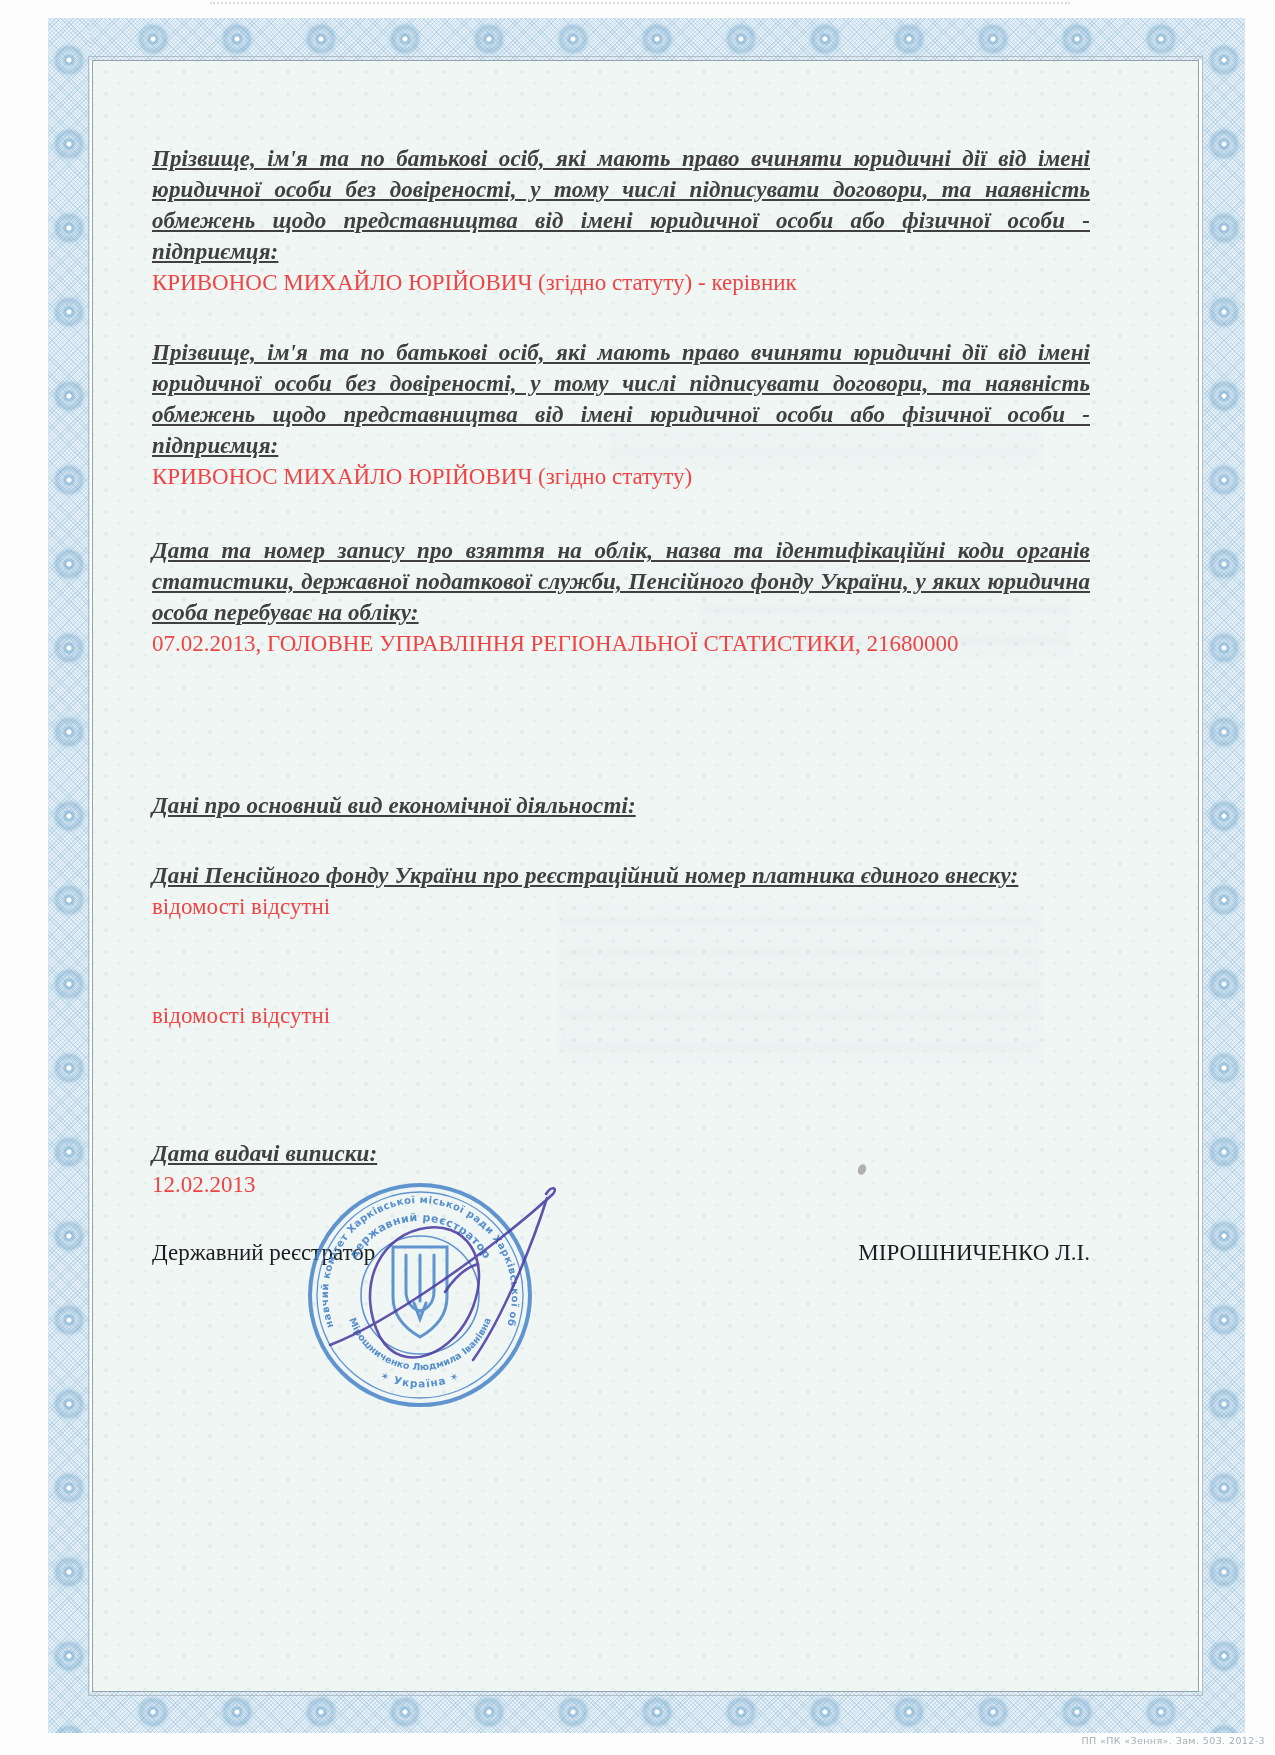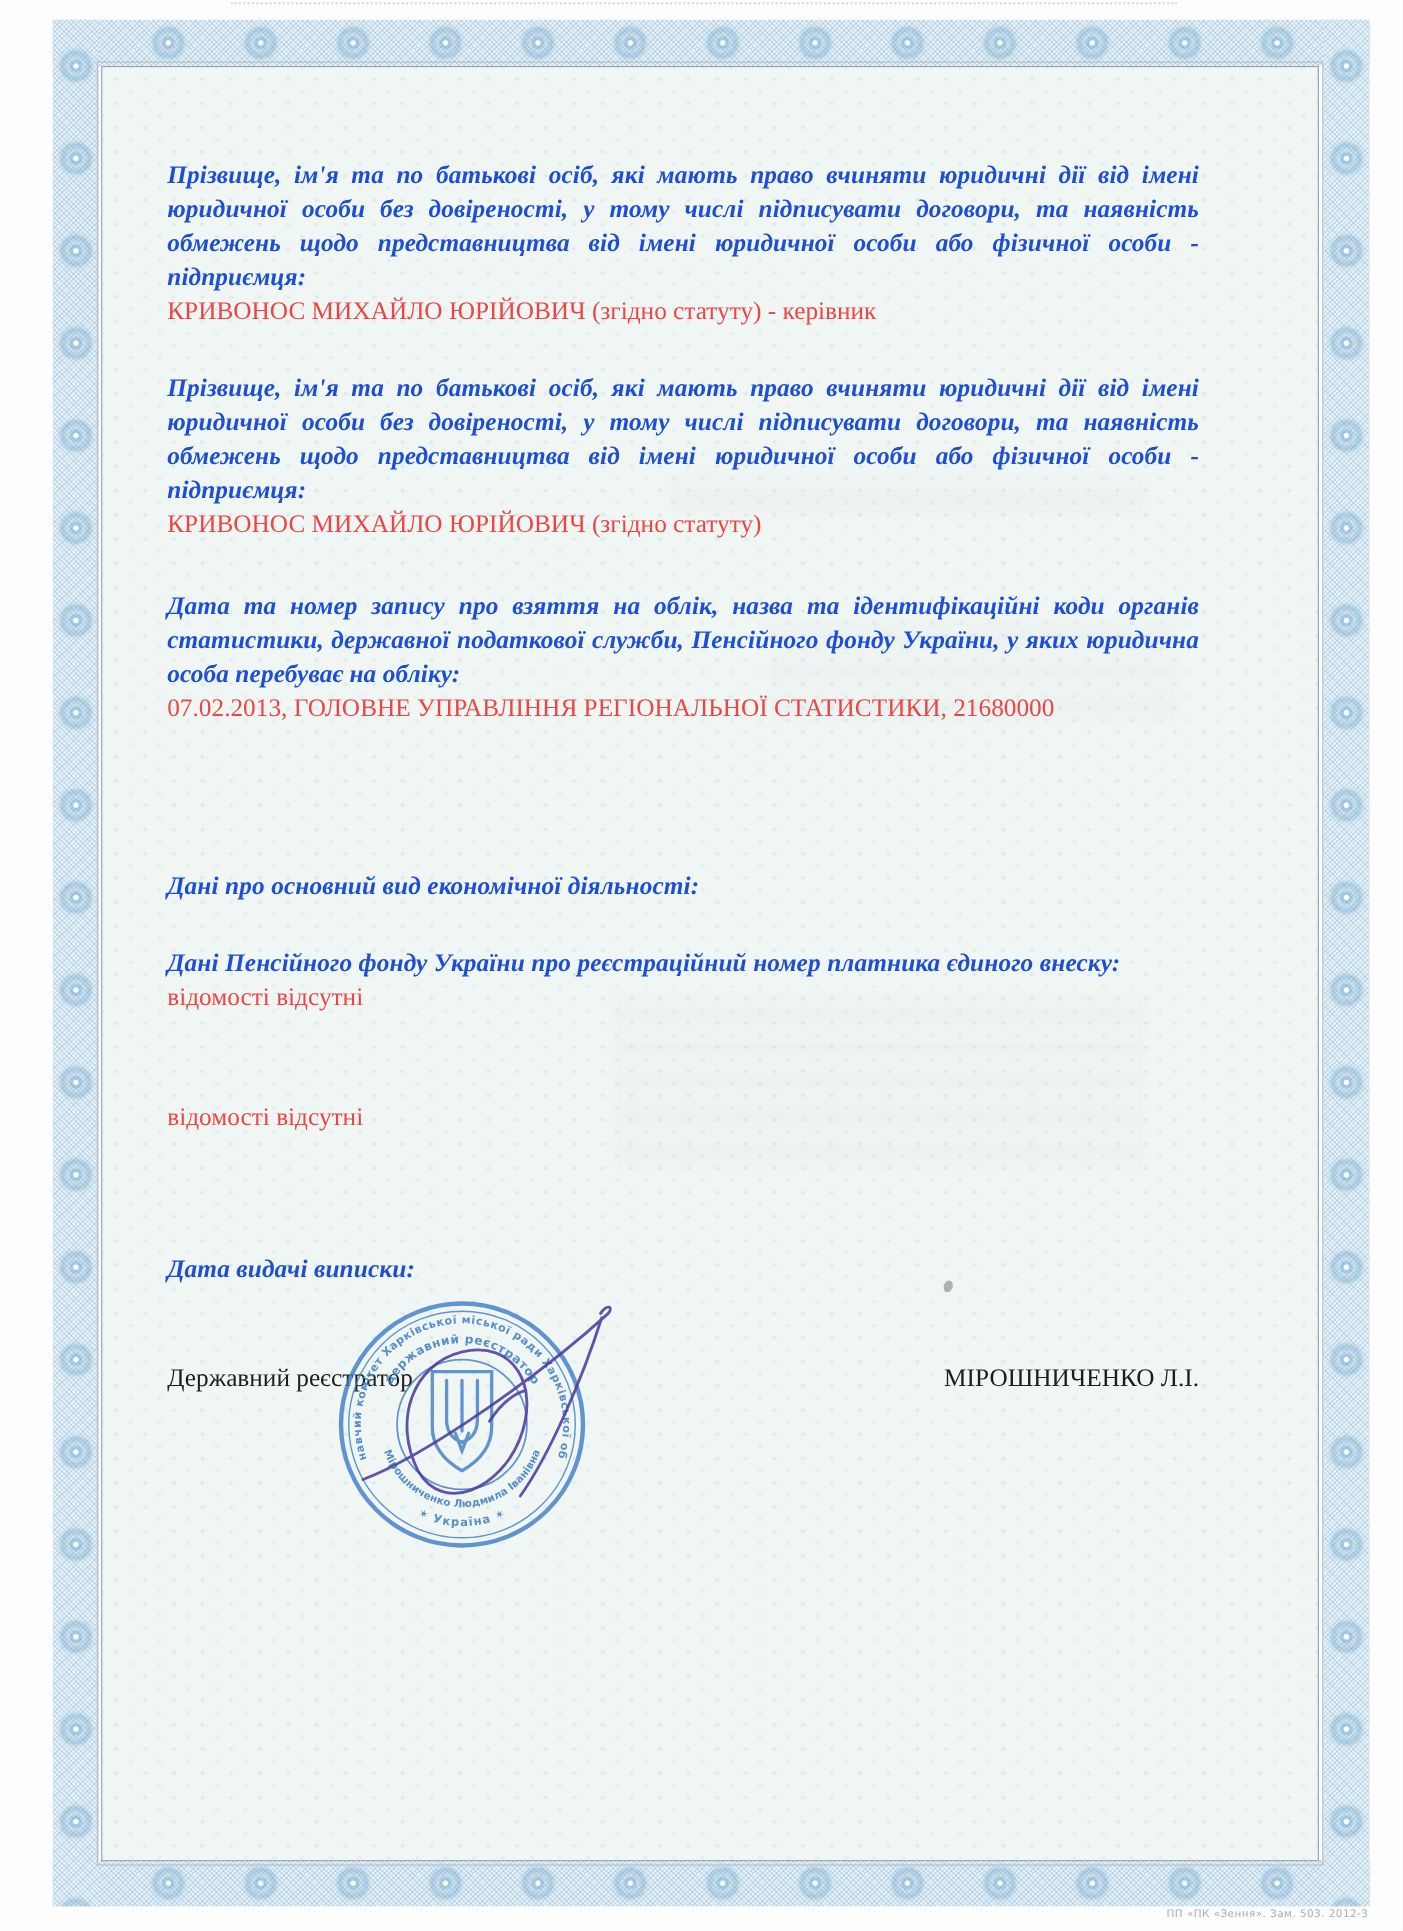--- a/index.html
+++ b/index.html
@@ -55,39 +55,39 @@
   .inner-page::before{
     content:"";position:absolute;left:-5px;top:-5px;right:-5px;bottom:-5px;
     border:1px solid #b3bfc4;pointer-events:none;
   }
 
   
   .section{position:absolute;left:152px;width:938px;}
   .section p{margin:0;}
   .h{
     font:bold italic 23px/31px "Liberation Serif", serif;
-    color:#1d4ed8;text-align:justify;letter-spacing:.1px;
+    color:#404040;text-align:justify;letter-spacing:.1px;text-decoration:underline;
   }
   .v{
     font:23px/31px "Liberation Serif", serif;
     color:#ef4444;
   }
   .reg-row{
     position:absolute;left:152px;top:1237px;width:938px;
     display:flex;justify-content:space-between;align-items:flex-start;
     font:23px/31px "Liberation Serif", serif;color:#1b1d20;
   }
 
   
   .stamp{position:absolute;left:304px;top:1179px;width:232px;height:232px;}
   .signature{position:absolute;left:295px;top:1172px;width:300px;height:230px;}
 
   
   .imprint{
-    position:absolute;right:31px;top:1735px;
+    position:absolute;right:10px;top:1735px;
     font:9.5px "DejaVu Sans", sans-serif;color:#94a2ab;letter-spacing:.4px;opacity:.85;text-align:center;
   }
   .speck{
     position:absolute;left:858px;top:1164px;width:8px;height:11px;border-radius:50%;
     background:#a3a19b;opacity:.8;transform:rotate(20deg);
   }
   .scan-edge{
     position:absolute;left:210px;top:2px;width:860px;height:0;
     border-top:2px dotted rgba(155,155,155,.35);
   }
@@ -141,20 +141,21 @@
   <p class="h">Дані Пенсійного фонду України про реєстраційний номер платника єдиного внеску:</p>
   <p class="v">відомості відсутні</p>
 </div>
 
 <div class="section" style="top:1000px">
   <p class="v">відомості відсутні</p>
 </div>
 
 <div class="section" style="top:1138px">
   <p class="h">Дата видачі виписки:</p>
+  <p class="v">12.02.2013</p>
 </div>
 
 <div class="reg-row">
   <span>Державний реєстратор</span>
   <span>МІРОШНИЧЕНКО Л.І.</span>
 </div>
 
 <svg class="stamp" viewBox="-116 -116 232 232">
   <defs>
     <path id="arcOuterTop" d="M -87 30 A 92 92 0 1 1 87 30"></path>

